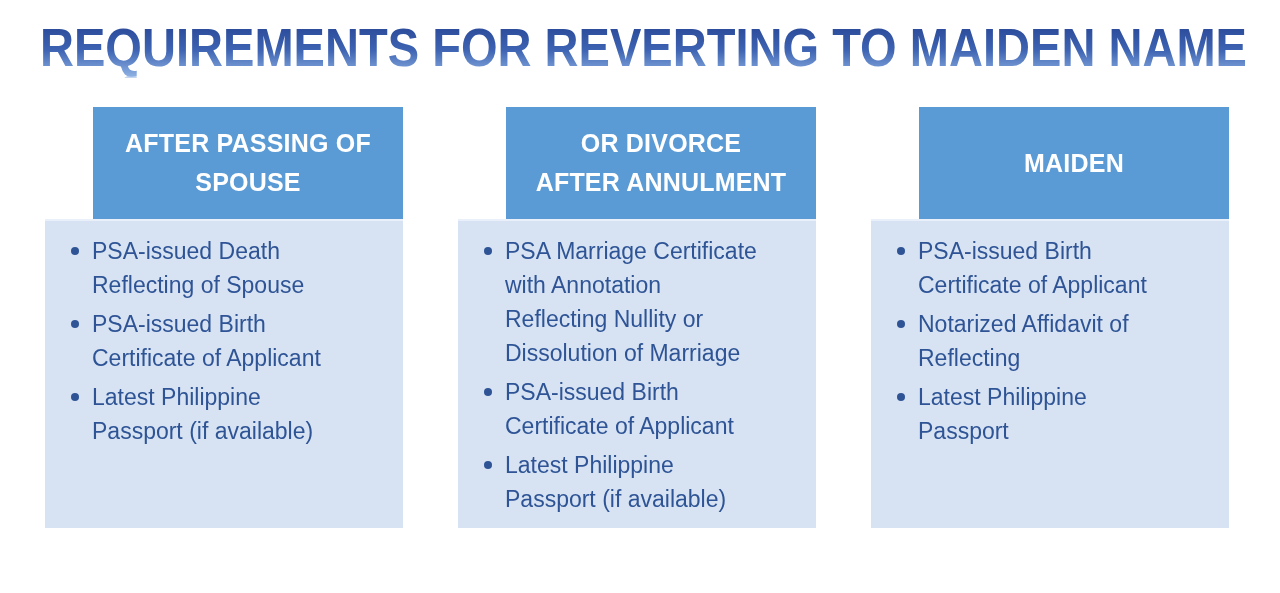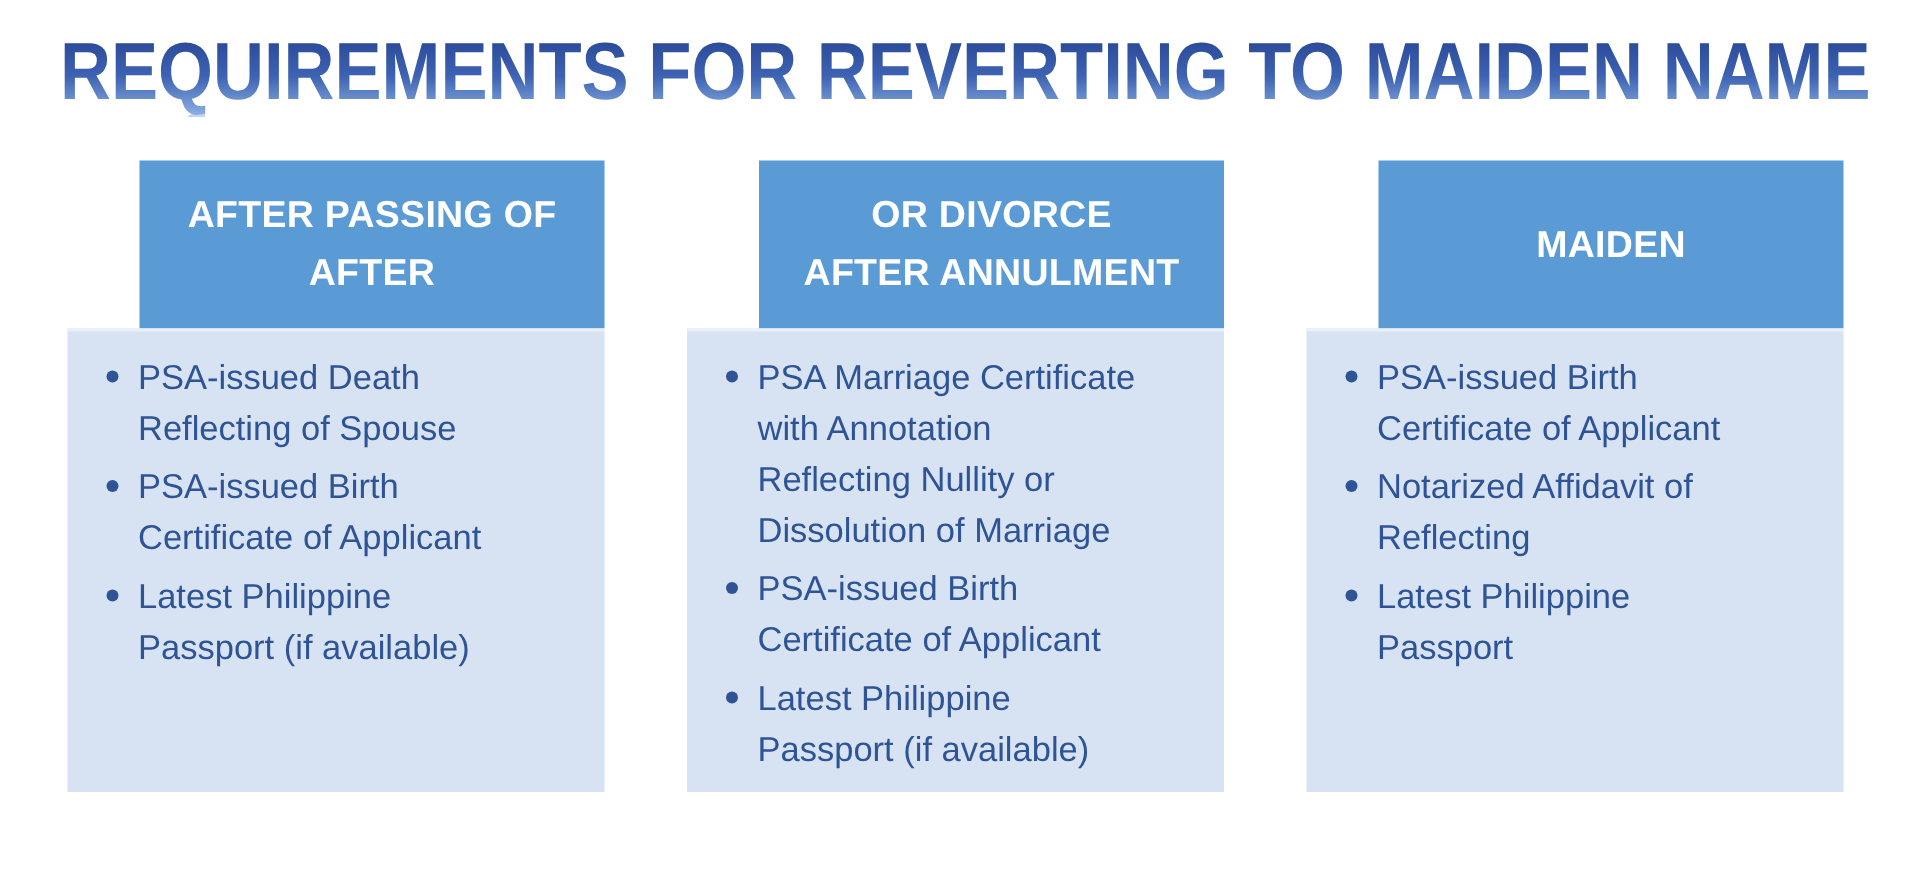--- a/index.html
+++ b/index.html
@@ -96,21 +96,21 @@
     </defs>
     <text x="40" y="66" font-size="54" font-weight="bold" font-family="Liberation Sans, DejaVu Sans, sans-serif" textLength="1207" lengthAdjust="spacingAndGlyphs" fill="url(#titleGrad)">REQUIREMENTS FOR REVERTING TO MAIDEN NAME</text>
     <text x="40" y="66" font-size="54" font-weight="bold" font-family="Liberation Sans, DejaVu Sans, sans-serif" textLength="1207" lengthAdjust="spacingAndGlyphs" fill="url(#titleGrad)" transform="matrix(1 0 0 -1 0 152)" mask="url(#reflMask)">REQUIREMENTS FOR REVERTING TO MAIDEN NAME</text>
   </svg>
 
   <div class="columns">
 
     <section class="column">
       <header class="col-header">
         <div>AFTER PASSING OF</div>
-        <div>AFTER</div>
+        <div>SPOUSE</div>
       </header>
       <div class="col-body">
         <ul>
             <li><span class="dot"></span><span>PSA-issued Death Reflecting of Spouse</span></li>
             <li><span class="dot"></span><span>PSA-issued Birth Certificate of Applicant</span></li>
             <li><span class="dot"></span><span>Latest Philippine Passport (if available)</span></li>
           </ul>
       </div>
     </section>
 

